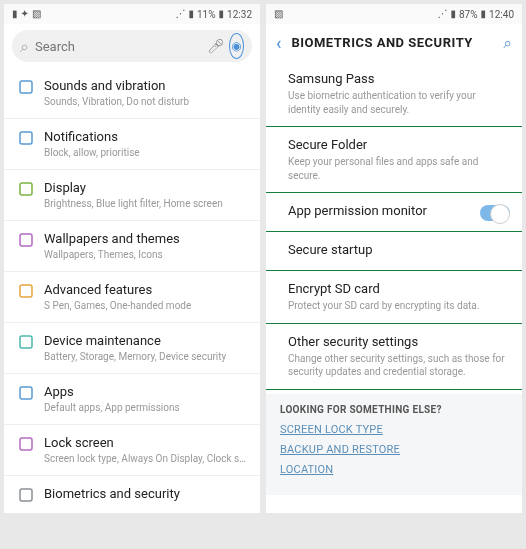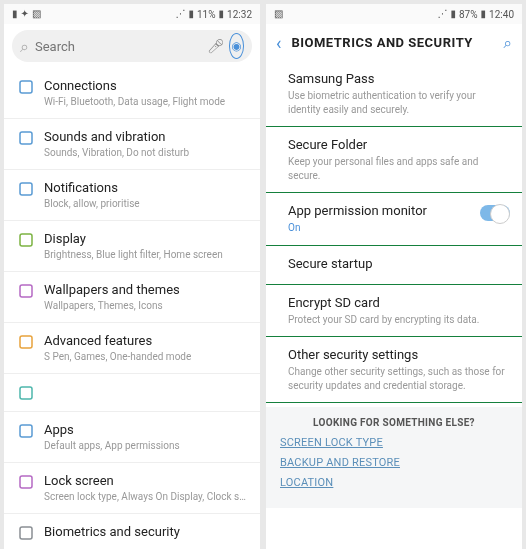--- a/index.html
+++ b/index.html
@@ -32,21 +32,21 @@
 .row2 { padding: 10px 14px 10px 22px; border-bottom: 1px solid #15803d; position: relative; }
 .row2:last-of-type { border-bottom: none; }
 .row2 .row-title { font-size: 13px; color: #222; margin-bottom: 3px; }
 .row2 .row-sub { font-size: 10px; color: #999; line-height: 1.35; white-space: normal; }
 .row2 .row-sub.on { color: #4a90d9; }
 
 .toggle { position: absolute; right: 12px; top: 12px; width: 30px; height: 16px; background: #7db8e8; border-radius: 8px; }
 .toggle::after { content: ""; position: absolute; right: 0; top: -1px; width: 18px; height: 18px; background: #fff; border: 1px solid #ccc; border-radius: 50%; }
 
 .looking { background: #f5f6f7; padding: 10px 14px 12px; margin-top: 4px; }
-.looking-hdr { font-size: 10px; font-weight: 700; color: #555; margin-bottom: 8px; letter-spacing: 0.3px; text-align: center; }
+.looking-hdr { font-size: 10px; font-weight: 700; color: #555; margin-bottom: 8px; letter-spacing: 0.3px; }
 .looking-link { font-size: 11px; color: #5b8fb9; margin-bottom: 7px; letter-spacing: 0.2px; text-decoration: underline; }
 </style>
 </head>
 <body>
 
 <div class="phone">
   <div class="statusbar">
     <div class="left">
       <span class="sicon">▮</span>
       <span class="sicon">✦</span>
@@ -71,31 +71,20 @@
   </div>
 
   <div class="list" id="left-list">
       <div class="row">
         <div class="icon-col">
           <svg class="ic" viewBox="0 0 16 16">
             <rect x="2" y="2" width="12" height="12" rx="2" fill="none" stroke="#5a9bd4" stroke-width="1.5"></rect>
           </svg>
         </div>
         <div class="txt-col">
-          <div class="row-title">Connections</div>
-          <div class="row-sub">Wi-Fi, Bluetooth, Data usage, Flight mode</div>
-        </div>
-      </div>
-      <div class="row">
-        <div class="icon-col">
-          <svg class="ic" viewBox="0 0 16 16">
-            <rect x="2" y="2" width="12" height="12" rx="2" fill="none" stroke="#5a9bd4" stroke-width="1.5"></rect>
-          </svg>
-        </div>
-        <div class="txt-col">
           <div class="row-title">Sounds and vibration</div>
           <div class="row-sub">Sounds, Vibration, Do not disturb</div>
         </div>
       </div>
       <div class="row">
         <div class="icon-col">
           <svg class="ic" viewBox="0 0 16 16">
             <rect x="2" y="2" width="12" height="12" rx="2" fill="none" stroke="#5a9bd4" stroke-width="1.5"></rect>
           </svg>
         </div>
@@ -135,20 +124,24 @@
         <div class="txt-col">
           <div class="row-title">Advanced features</div>
           <div class="row-sub">S Pen, Games, One-handed mode</div>
         </div>
       </div>
       <div class="row">
         <div class="icon-col">
           <svg class="ic" viewBox="0 0 16 16">
             <rect x="2" y="2" width="12" height="12" rx="2" fill="none" stroke="#4db6ac" stroke-width="1.5"></rect>
           </svg>
+        </div>
+        <div class="txt-col">
+          <div class="row-title">Device maintenance</div>
+          <div class="row-sub">Battery, Storage, Memory, Device security</div>
         </div>
       </div>
       <div class="row">
         <div class="icon-col">
           <svg class="ic" viewBox="0 0 16 16">
             <rect x="2" y="2" width="12" height="12" rx="2" fill="none" stroke="#5a9bd4" stroke-width="1.5"></rect>
           </svg>
         </div>
         <div class="txt-col">
           <div class="row-title">Apps</div>
@@ -204,21 +197,20 @@
       <div class="row2">
         <div class="row-title">Samsung Pass</div>
         <div class="row-sub">Use biometric authentication to verify your identity easily and securely.</div>
       </div>
       <div class="row2">
         <div class="row-title">Secure Folder</div>
         <div class="row-sub">Keep your personal files and apps safe and secure.</div>
       </div>
       <div class="row2">
         <div class="row-title">App permission monitor</div>
-        <div class="row-sub on">On</div>
         <div class="toggle"></div>
       </div>
       <div class="row2">
         <div class="row-title">Secure startup</div>
       </div>
       <div class="row2">
         <div class="row-title">Encrypt SD card</div>
         <div class="row-sub">Protect your SD card by encrypting its data.</div>
       </div>
       <div class="row2">

